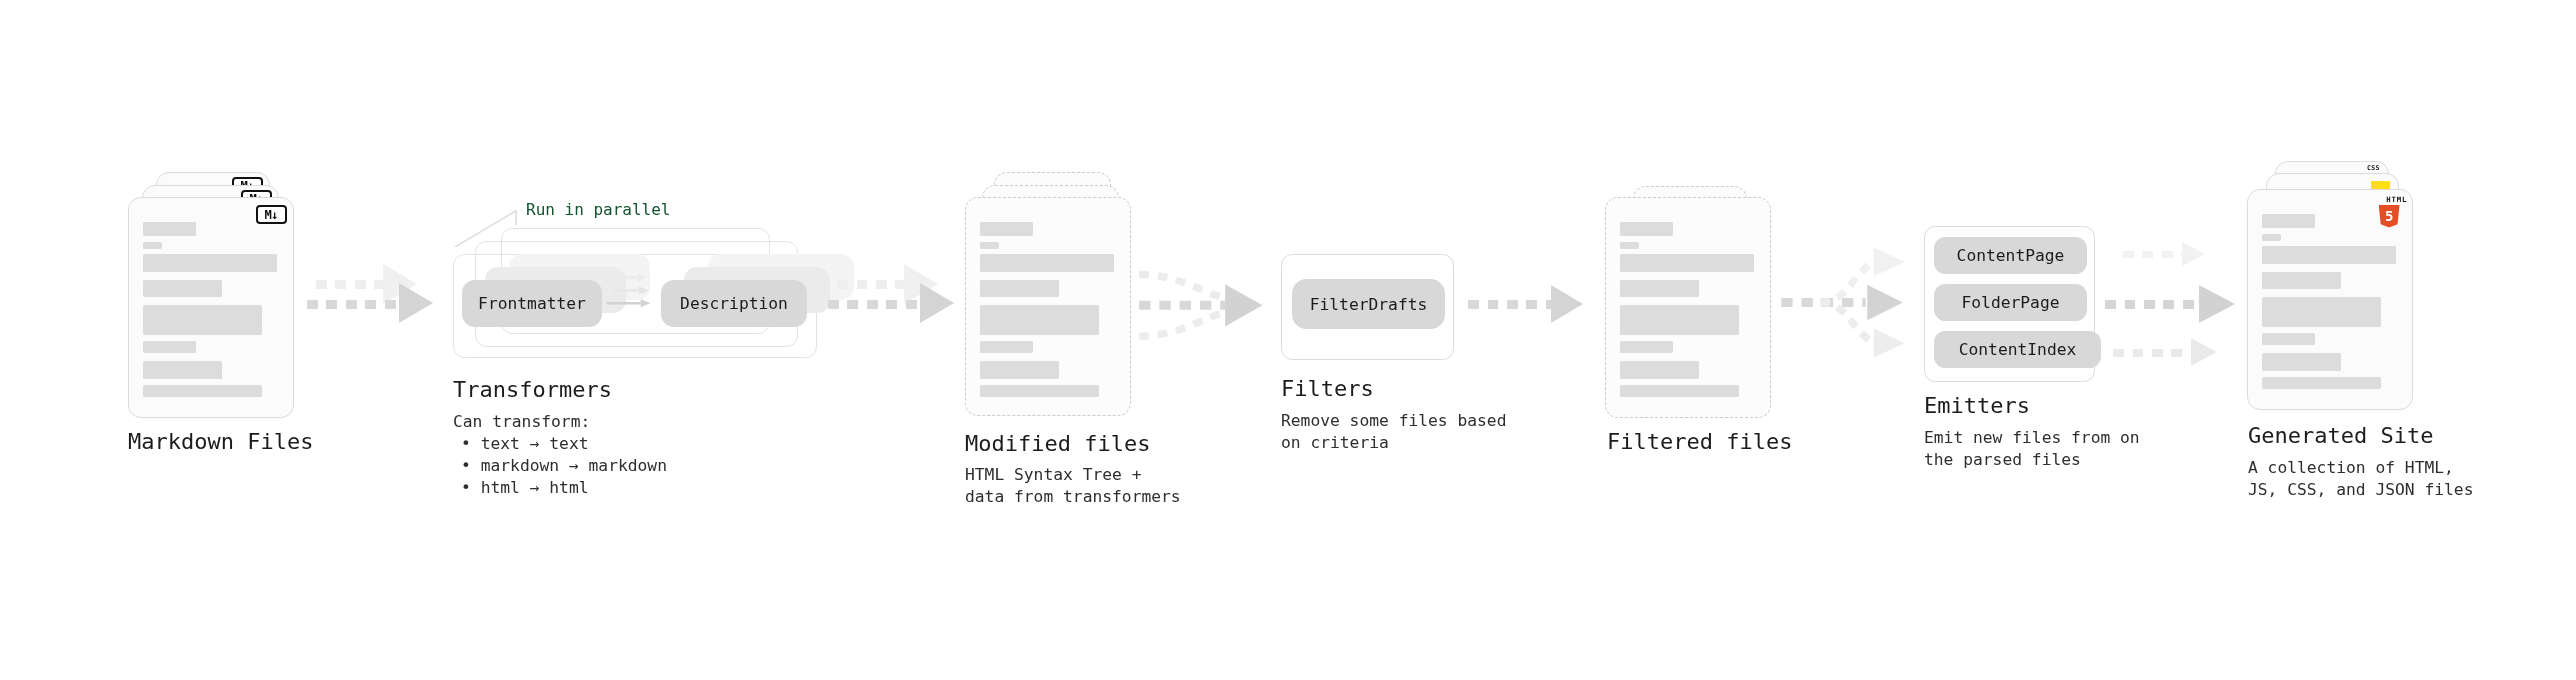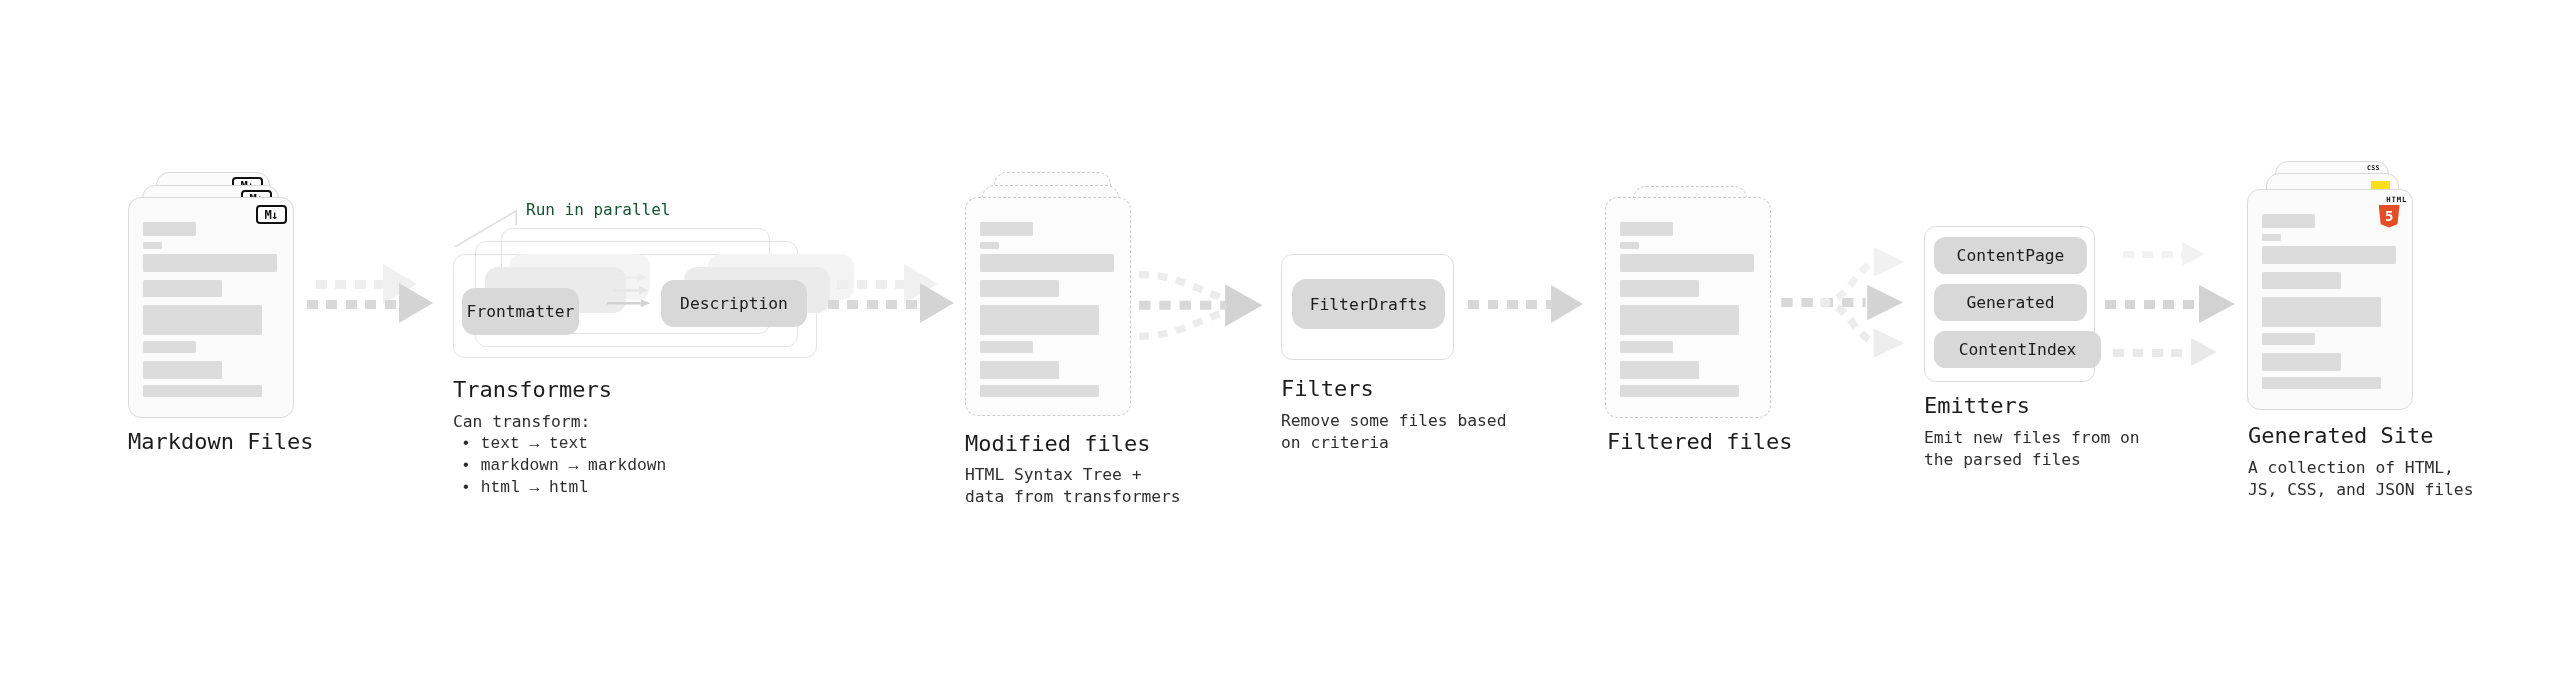--- a/index.html
+++ b/index.html
@@ -24,21 +24,21 @@
   .css-badge .u{width:13px;height:3.3px;background:#2965f1;margin:0.8px auto 0;}
   .js-badge{position:absolute;top:6.5px;right:8.1px;width:18.7px;height:10.6px;background:#ffdf1c;}
   .html5-badge{position:absolute;top:5.7px;right:4.9px;width:36px;text-align:right;}
   .html5-badge .t{font-size:7.3px;font-weight:700;letter-spacing:0.8px;color:#111;line-height:8.1px;}
   .html5-badge .shield{width:21px;height:23px;margin:0.8px auto 0;background:#e44d26;color:#fff;
     font-size:14px;font-weight:bold;display:flex;align-items:center;justify-content:center;
     clip-path:polygon(0 0,100% 0,90% 86%,50% 100%,10% 86%);}
   
   .stage-title{position:absolute;font-size:22px;font-weight:500;color:#1c1c1c;white-space:nowrap;}
   .stage-desc{position:absolute;font-size:16.3px;line-height:22px;color:#2e2e2e;white-space:nowrap;}
-  .stage-desc .ind{padding-left:8.1px;font-family:Liberation Mono, monospace;}
+  .stage-desc .ind{padding-left:8.1px;}
   
   .outline-box{position:absolute;border:1.6px solid #e3e3e3;border-radius:11.4px;box-sizing:border-box;background:transparent;}
   .pill{position:absolute;background:#d8d8d8;border-radius:13px;display:flex;align-items:center;
     justify-content:center;font-size:16.3px;color:#1c1c1c;box-sizing:border-box;}
   .pill.ghost1{background:#ebebeb;}
   .pill.ghost2{background:#f4f4f4;}
   .annot{position:absolute;font-size:16px;color:#14532d;white-space:nowrap;}
   
   .dash-line{position:absolute;height:9px;
     background-image:repeating-linear-gradient(90deg,var(--c) 0 10.6px,transparent 10.6px 19.5px);}
@@ -84,21 +84,21 @@
     <div class="outline-box" style="left:475px;top:241px;width:323px;height:106px;"></div>
     <div class="outline-box" style="left:453px;top:254px;width:364px;height:104px;"></div>
 
     <svg class="abs" style="left:445px;top:197px;" width="81" height="50" viewBox="0 0 100 62">
       <polyline points="12,62 88,17 88,35" fill="none" stroke="#dedede" stroke-width="2"></polyline>
     </svg>
     <div class="annot" style="left:526px;top:200px;">Run in parallel</div>
 
     <div class="pill ghost2" style="left:509px;top:254px;width:141px;height:46px;"></div>
     <div class="pill ghost1" style="left:485px;top:267px;width:141px;height:46px;"></div>
-    <div class="pill" style="left:462px;top:288px;width:117px;height:47px;">Frontmatter</div>
+    <div class="pill" style="left:462px;top:280px;width:140px;height:47px;">Frontmatter</div>
 
     <svg class="abs" style="left:605px;top:271px;" width="52" height="42" viewBox="0 0 64 52">
       <path d="M14,8 H40" stroke="#ececec" stroke-width="3" fill="none"></path>
         <polygon points="40,3 52,8 40,13" fill="#ececec"></polygon>
       <path d="M10,24 H42" stroke="#e6e6e6" stroke-width="3" fill="none"></path>
         <polygon points="42,19 54,24 42,29" fill="#e6e6e6"></polygon>
       <path d="M2,40 H44" stroke="#d2d2d2" stroke-width="3" fill="none"></path>
         <polygon points="44,35 56,40 44,45" fill="#d2d2d2"></polygon>
     </svg>
 
@@ -188,21 +188,21 @@
     <path d="M52,84 C86,84 88,52 118,34" fill="none" stroke="#f0f0f0" stroke-width="9" stroke-dasharray="12 10"></path>
     <polygon points="118,16 156,34 118,52" fill="#f1f1f1"></polygon>
     <path d="M52,84 C86,84 88,116 118,134" fill="none" stroke="#ececec" stroke-width="9" stroke-dasharray="12 10"></path>
     <polygon points="118,116 156,134 118,152" fill="#ededed"></polygon>
     <polygon points="110,62 154,84 110,106" fill="#d3d3d3"></polygon>
   </svg>
 
   <div>
     <div class="outline-box" style="left:1924px;top:226px;width:171px;height:156px;border-color:#dcdcdc;"></div>
     <div class="pill" style="left:1934px;top:237px;width:153px;height:37px;border-radius:11.4px;">ContentPage</div>
-    <div class="pill" style="left:1934px;top:284px;width:153px;height:37px;border-radius:11.4px;">Generated</div>
+    <div class="pill" style="left:1934px;top:284px;width:153px;height:37px;border-radius:11.4px;">FolderPage</div>
     <div class="pill" style="left:1934px;top:331px;width:167px;height:37px;border-radius:11.4px;">ContentIndex</div>
     <div class="stage-title" style="left:1924px;top:393px;text-align:center;">Emitters</div>
     <div class="stage-desc" style="left:1924px;top:427px;">
       <div>Emit new files from on</div>
       <div>the parsed files</div>
     </div>
   </div>
 
   <div class="abs" style="left:2123px;top:242px;width:89px;height:24.4px;">
     <div class="dash-line" style="--c:#f2f2f2;left:0;top:9px;width:59px;height:7.3px;"></div>

